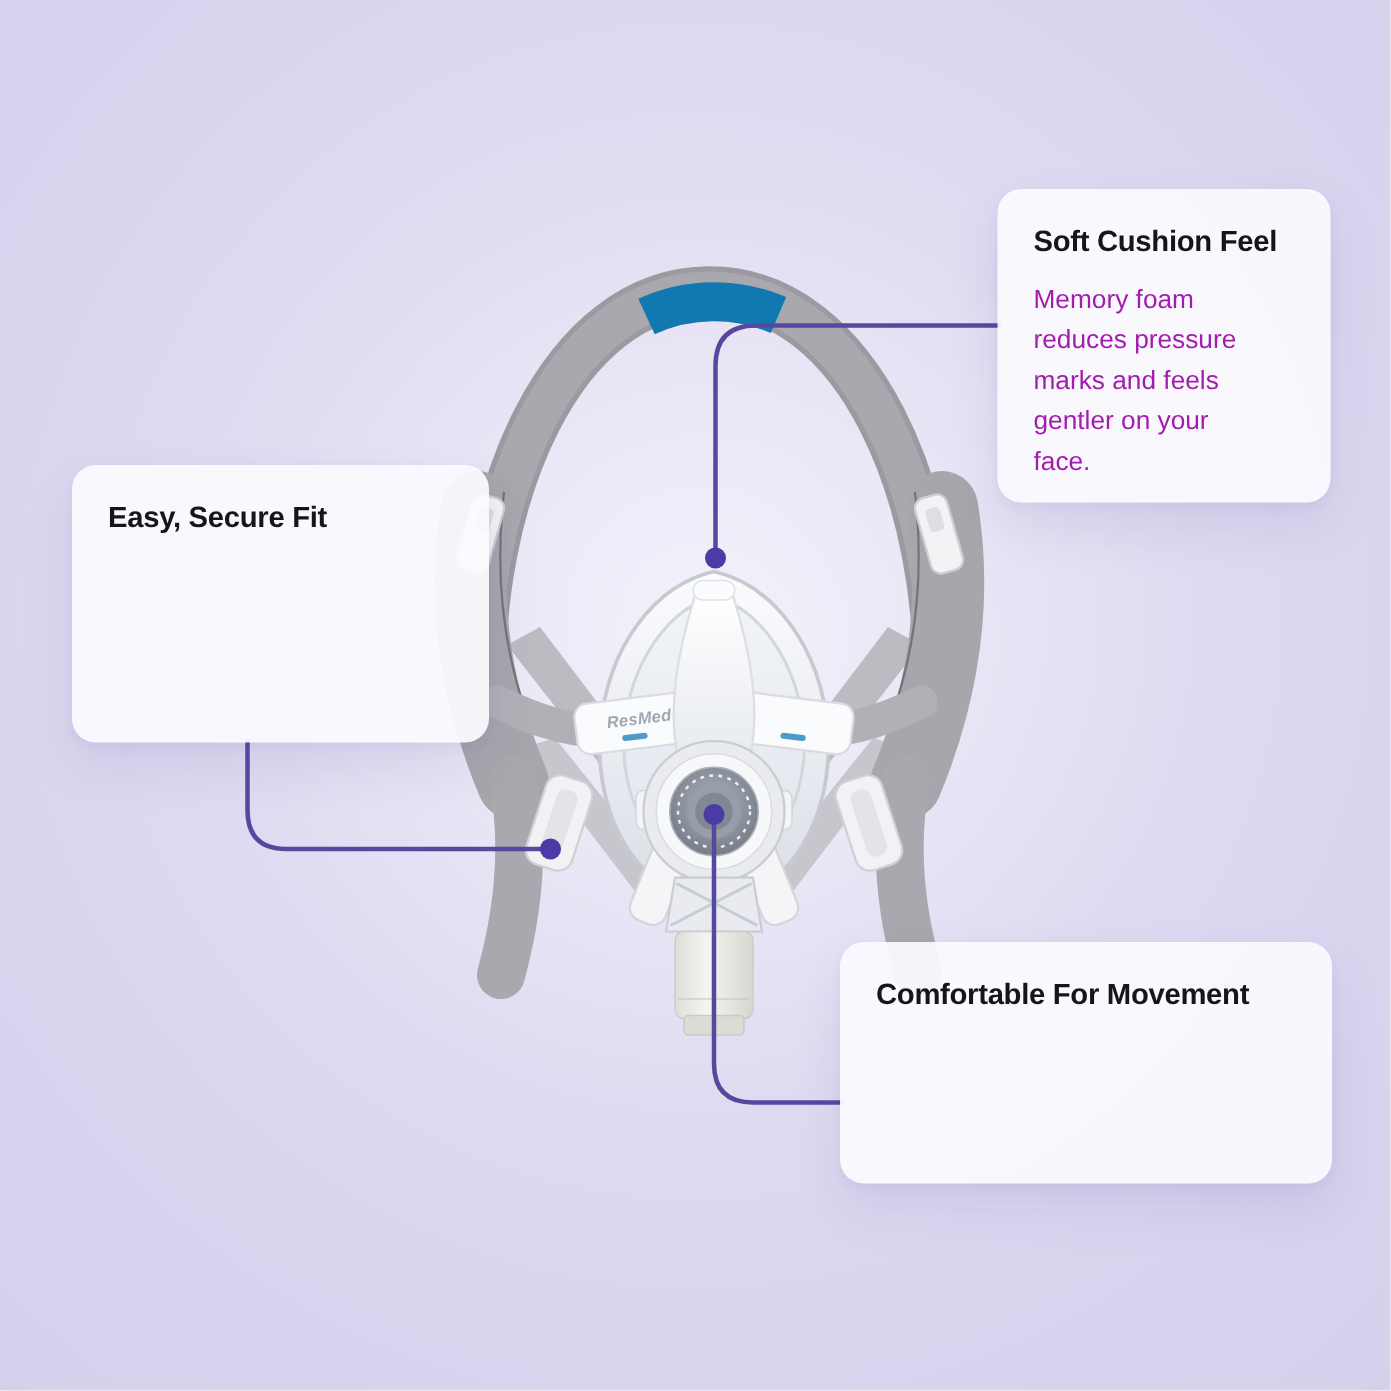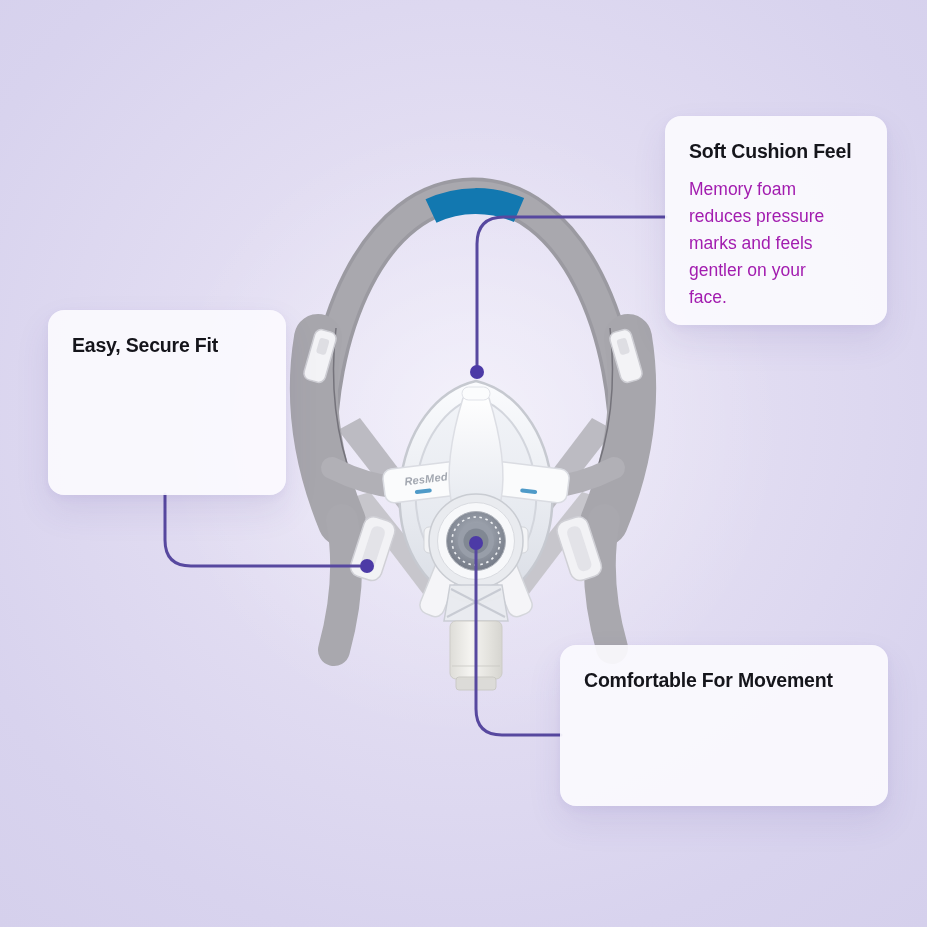--- a/index.html
+++ b/index.html
@@ -21,23 +21,23 @@
     margin:0 0 13px 0;
     font-size:19.5px;font-weight:700;letter-spacing:-0.2px;
     color:#15151B;
   }
   .card p{
     margin:0;
     font-size:17.5px;line-height:27px;
     color:#a21caf;
     white-space:pre-line;
   }
-  .card-soft{left:665px;top:116px;width:222px;height:209px;}
-  .card-fit{left:48px;top:310px;width:238px;height:185px;}
-  .card-move{left:560px;top:645px;width:328px;height:161px;}
+  .card-soft{left:665px;top:126px;width:222px;height:209px;}
+  .card-fit{left:48px;top:310px;width:278px;height:185px;}
+  .card-move{left:560px;top:628px;width:328px;height:161px;}
 </style>
 </head>
 <body>
 
 <div class="stage">
 
   <svg width="927" height="927" viewBox="0 0 927 927">
     <defs>
       <radialGradient id="glowGrad" cx="50%" cy="50%" r="50%">
         <stop offset="0%" stop-color="#FFFFFF" stop-opacity="0.45"></stop>

